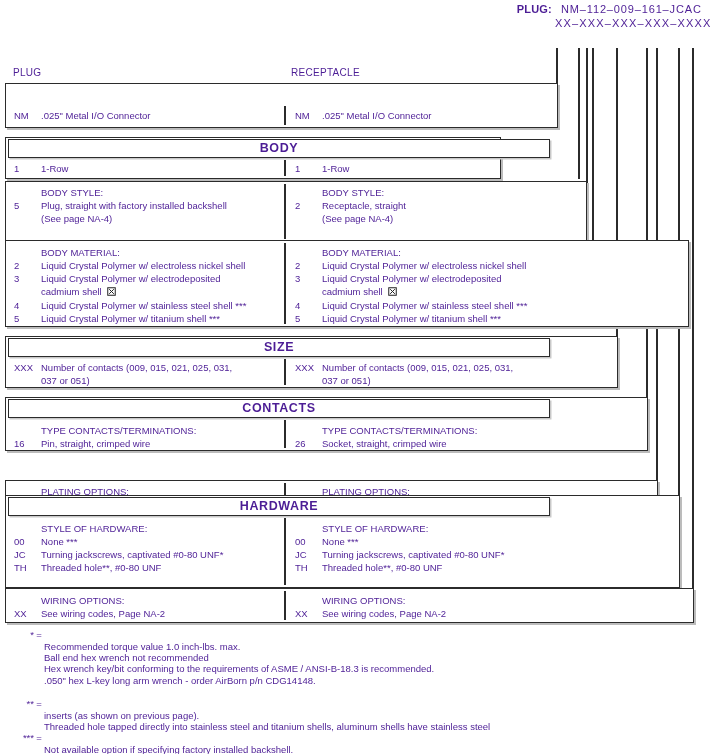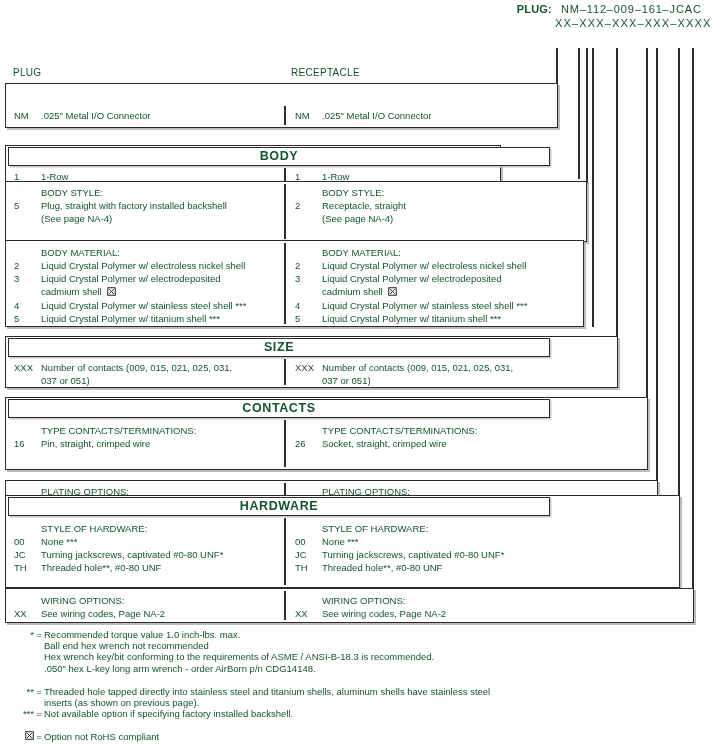--- a/index.html
+++ b/index.html
@@ -1,18 +1,18 @@
 <!DOCTYPE html>
 <html><head>
 <meta charset="utf-8">
 <style>
   html,body { margin:0; padding:0; background:#fff; }
   .page {
     position:relative; width:720px; height:754px; background:#ffffff;
-    font-family:"Liberation Sans","DejaVu Sans",sans-serif; color:#14532d;
+    font-family:"Liberation Sans","DejaVu Sans",sans-serif; color:#4c1d95;
     overflow:hidden;
   }
   
   .pn-block { position:absolute; top:3px; right:16px; }
   .pn-row { display:flex; justify-content:flex-end; align-items:baseline; height:14px; }
   .pn-label { font-size:11px; font-weight:bold; letter-spacing:0.2px; margin-right:9px; }
   .pn-value { display:inline-block; width:143px; font-size:11px; letter-spacing:0.85px; white-space:nowrap; }
   .pn-mask { width:149px; letter-spacing:1.15px; }
   
   .vline { position:absolute; top:48px; width:1.5px; background:#2b2b2b; }
@@ -31,21 +31,21 @@
   .row { line-height:13px; font-size:9.5px; white-space:nowrap; }
   .code { display:inline-block; width:27px; vertical-align:top; }
   .desc, .lbl { display:inline; }
   
   .rohs { display:inline-block; vertical-align:-1px; margin-left:5px; }
   
   .fns { position:absolute; left:10px; top:629px; width:702px; font-size:9.5px; }
   .fn { display:flex; line-height:11.2px; }
   .fn-marker { width:24px; text-align:right; flex:0 0 24px; }
   .fn-eq { width:10px; text-align:center; flex:0 0 10px; }
-  .fn-lines { flex:1; }
+  .fn-lines { flex:1;margin-top:12px; }
   .fn-gap { margin-bottom:12px; }
   .fn-gap2 { margin-top:11px; }
 </style>
 </head>
 <body>
 
 <div class="page">
 
   <div class="pn-block">
     <div class="pn-row">
@@ -73,21 +73,21 @@
   <div class="grp" style="top:83px;width:553px;height:45px">
     <div class="divider" style="top:22px"></div>
     <div class="col col-l" style="top:25px">
       <div class="row"><span class="code">NM</span><span class="desc">.025" Metal I/O Connector</span></div>
     </div>
     <div class="col col-r" style="top:25px">
       <div class="row"><span class="code">NM</span><span class="desc">.025" Metal I/O Connector</span></div>
     </div>
   </div>
 
-  <div class="grp" style="top:145px;width:496px;height:42px">
+  <div class="grp" style="top:137px;width:496px;height:42px">
     <div class="hdr">BODY</div>
     <div class="divider" style="top:22px"></div>
     <div class="col col-l" style="top:24px">
       <div class="row"><span class="code">1</span><span class="desc">1-Row</span></div>
     </div>
     <div class="col col-r" style="top:24px">
       <div class="row"><span class="code">1</span><span class="desc">1-Row</span></div>
     </div>
   </div>
 
@@ -98,21 +98,21 @@
       <div class="row"><span class="code">5</span><span class="desc">Plug, straight with factory installed backshell</span></div>
       <div class="row"><span class="code"></span><span class="desc">(See page NA-4)</span></div>
     </div>
     <div class="col col-r" style="top:4px">
       <div class="row"><span class="code"></span><span class="lbl">BODY STYLE:</span></div>
       <div class="row"><span class="code">2</span><span class="desc">Receptacle, straight</span></div>
       <div class="row"><span class="code"></span><span class="desc">(See page NA-4)</span></div>
     </div>
   </div>
 
-  <div class="grp" style="top:240px;width:579px;height:87px">
+  <div class="grp" style="top:240px;width:684px;height:87px">
     <div class="divider" style="top:2px"></div>
     <div class="col col-l" style="top:5px">
       <div class="row"><span class="code"></span><span class="lbl">BODY MATERIAL:</span></div>
       <div class="row"><span class="code">2</span><span class="desc">Liquid Crystal Polymer w/ electroless nickel shell</span></div>
       <div class="row"><span class="code">3</span><span class="desc">Liquid Crystal Polymer w/ electrodeposited</span></div>
       <div class="row"><span class="code"></span><span class="desc">cadmium shell</span><span class="rohs"><svg width="9" height="9" viewBox="0 0 9 9">
               <rect x="0.75" y="0.75" width="7.5" height="7.5" fill="none" stroke="#222" stroke-width="1"></rect>
               <path d="M2.2 2.2 L6.8 6.8 M6.8 2.2 L2.2 6.8" stroke="#222" stroke-width="1" fill="none"></path>
             </svg></span></div>
       <div class="row"><span class="code">4</span><span class="desc">Liquid Crystal Polymer w/ stainless steel shell ***</span></div>
@@ -137,21 +137,21 @@
     <div class="col col-l" style="top:24px">
       <div class="row"><span class="code">XXX</span><span class="desc">Number of contacts (009, 015, 021, 025, 031,</span></div>
       <div class="row"><span class="code"></span><span class="desc">037 or 051)</span></div>
     </div>
     <div class="col col-r" style="top:24px">
       <div class="row"><span class="code">XXX</span><span class="desc">Number of contacts (009, 015, 021, 025, 031,</span></div>
       <div class="row"><span class="code"></span><span class="desc">037 or 051)</span></div>
     </div>
   </div>
 
-  <div class="grp" style="top:397px;width:643px;height:73px">
+  <div class="grp" style="top:397px;width:643px;height:54px">
     <div class="hdr">CONTACTS</div>
     <div class="divider" style="top:22px"></div>
     <div class="col col-l" style="top:26px">
       <div class="row"><span class="code"></span><span class="lbl">TYPE CONTACTS/TERMINATIONS:</span></div>
       <div class="row"><span class="code">16</span><span class="desc">Pin, straight, crimped wire</span></div>
     </div>
     <div class="col col-r" style="top:26px">
       <div class="row"><span class="code"></span><span class="lbl">TYPE CONTACTS/TERMINATIONS:</span></div>
       <div class="row"><span class="code">26</span><span class="desc">Socket, straight, crimped wire</span></div>
     </div>
@@ -206,22 +206,22 @@
         <div>Recommended torque value 1.0 inch-lbs. max.</div>
         <div>Ball end hex wrench not recommended</div>
         <div>Hex wrench key/bit conforming to the requirements of ASME / ANSI-B-18.3 is recommended.</div>
         <div>.050" hex L-key long arm wrench - order AirBorn p/n CDG14148.</div>
       </div>
     </div>
     <div class="fn">
       <span class="fn-marker">**</span>
       <span class="fn-eq">=</span>
       <div class="fn-lines">
+        <div>inserts (as shown on previous page).</div>
         <div>Threaded hole tapped directly into stainless steel and titanium shells, aluminum shells have stainless steel</div>
-        <div>inserts (as shown on previous page).</div>
       </div>
     </div>
     <div class="fn fn-gap">
       <span class="fn-marker">***</span>
       <span class="fn-eq">=</span>
       <div class="fn-lines">
         <div>Not available option if specifying factory installed backshell.</div>
       </div>
     </div>
     <div class="fn fn-gap2">

